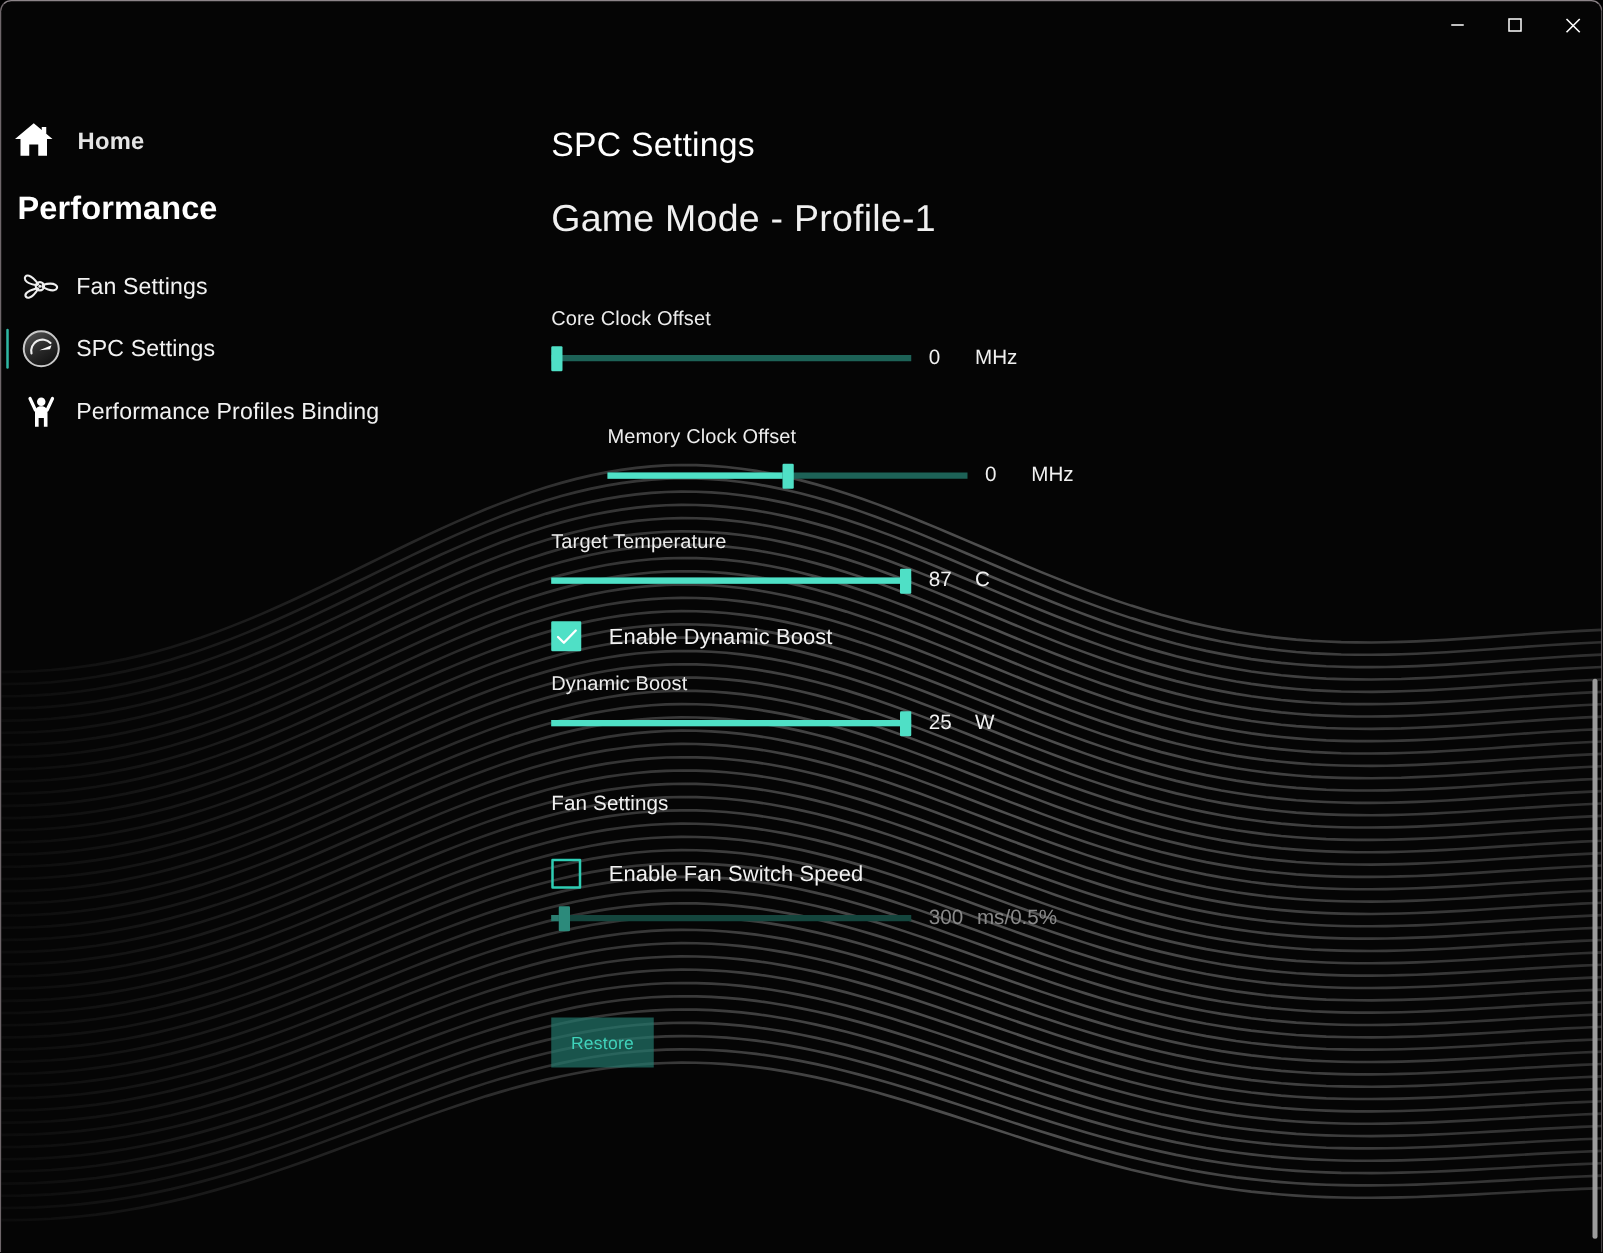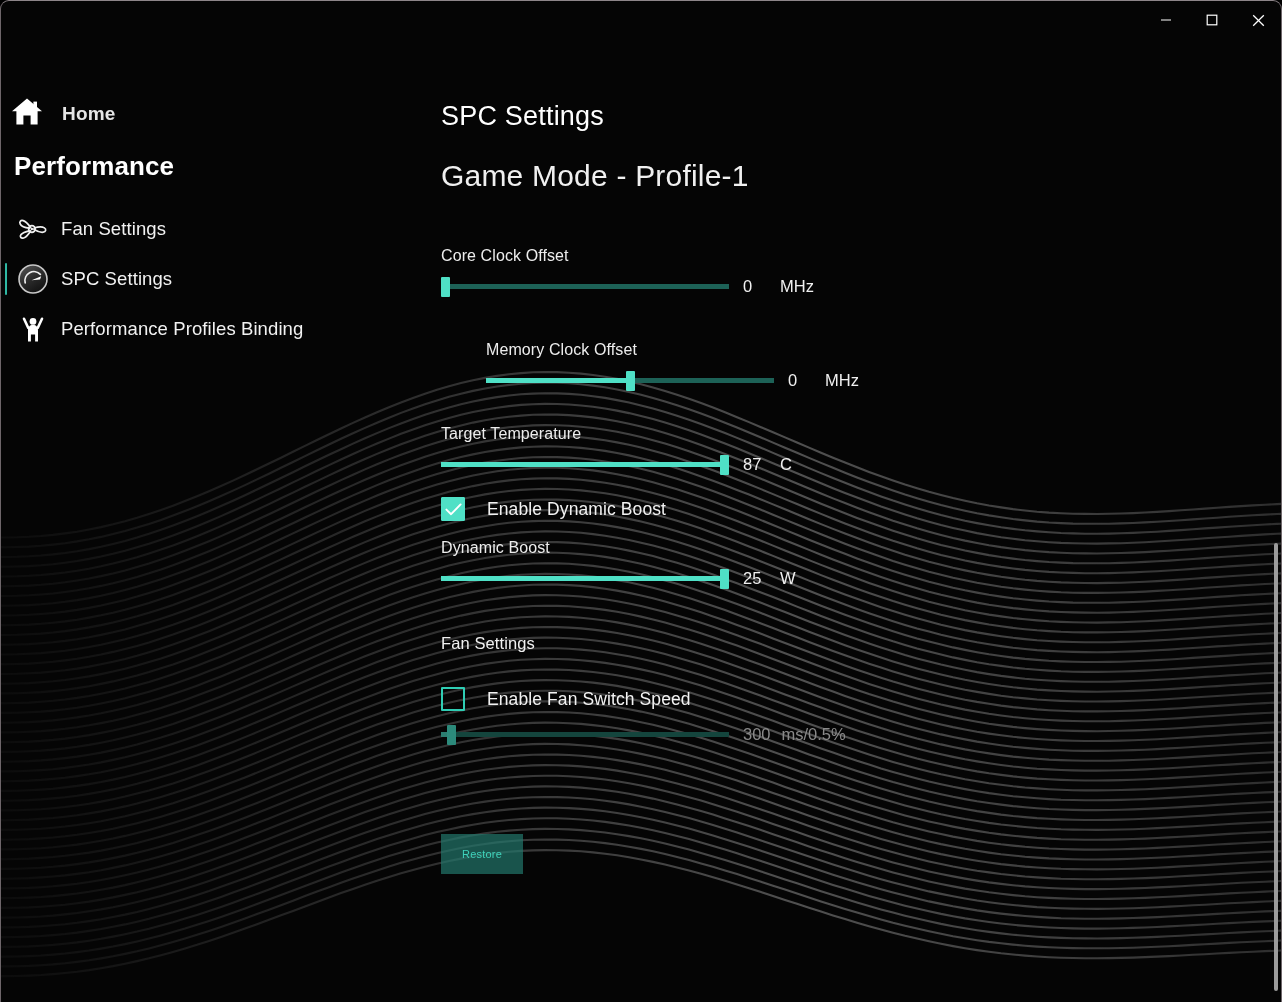--- a/index.html
+++ b/index.html
@@ -268,26 +268,25 @@
   
   #restore-button {
     position: absolute;
     left: 0;
     top: 813px;
     width: 82px;
     height: 40px;
     background: rgba(36, 122, 110, 0.68);
     border: none;
     color: #3fd3bb;
-    font-size: 11px;
+    font-size: 14px;
     font-family: "Liberation Sans", sans-serif;
     cursor: default;
     padding: 0;
     letter-spacing: .2px;
-    margin-top: 20px;
   }
 
   
   #scrollbar-track {
     position: absolute;
     right: 3px;
     top: 44px;
     width: 8px;
     height: 950px;
     background: transparent;

